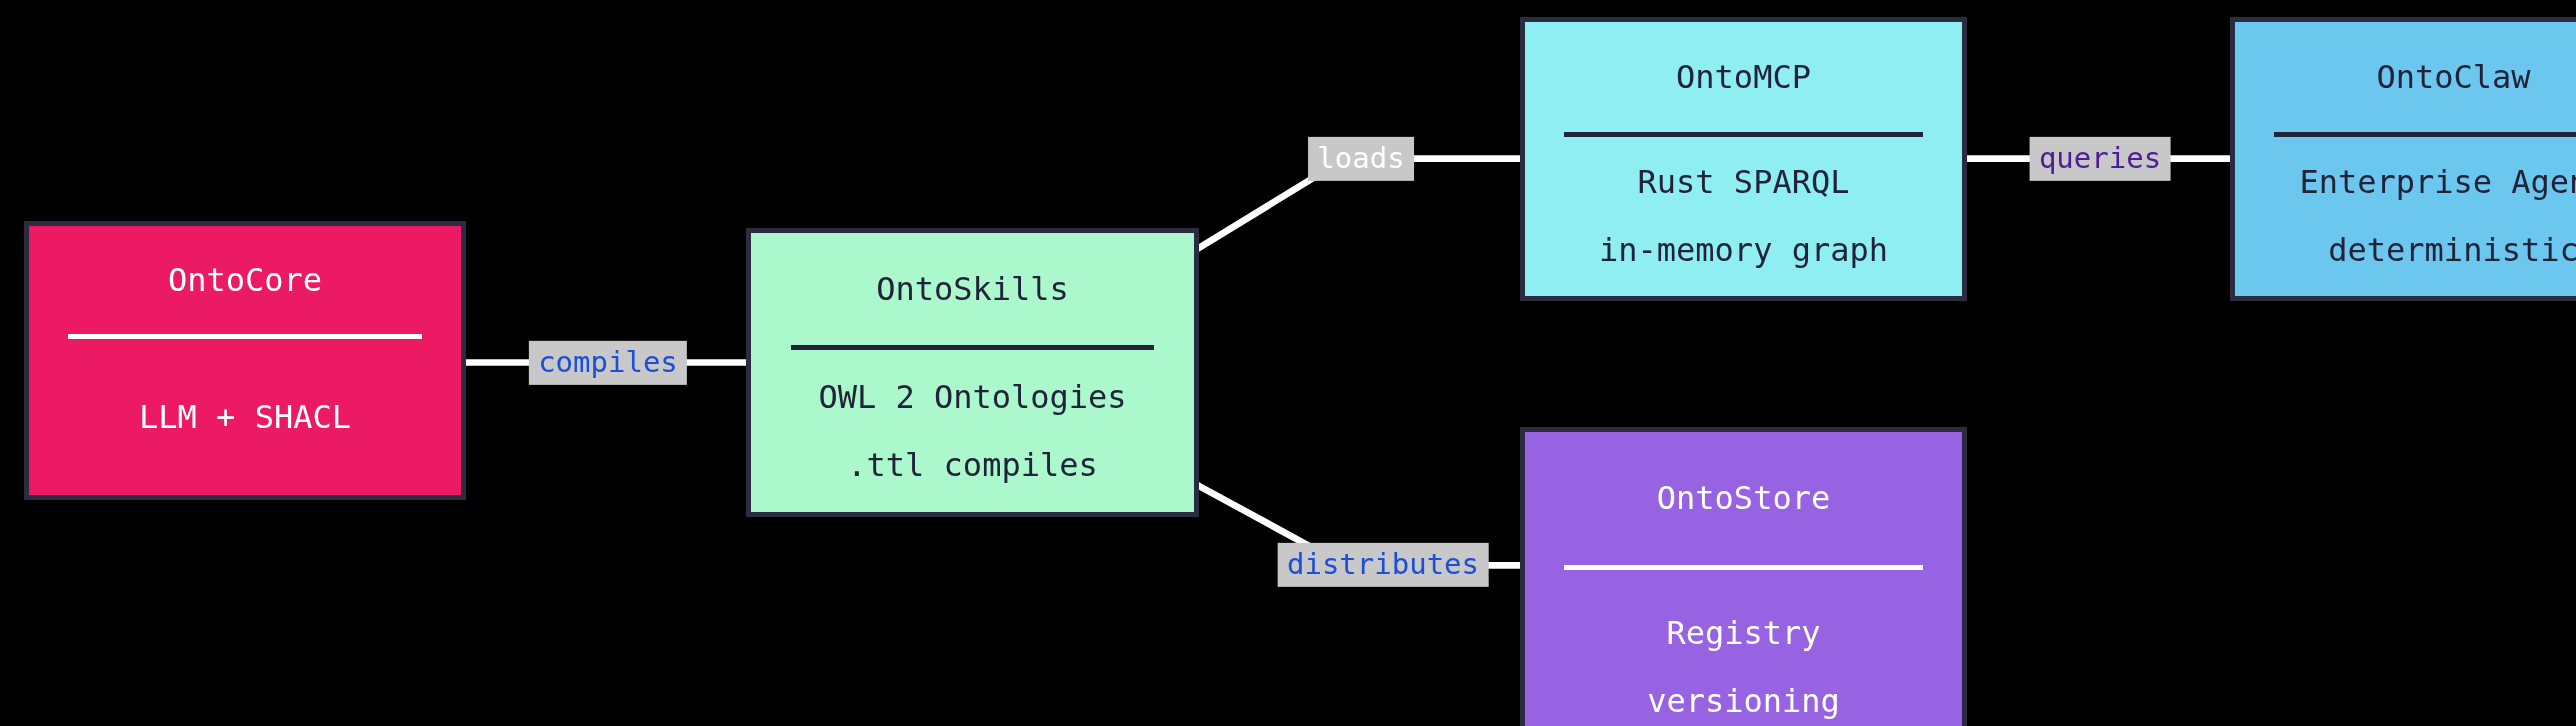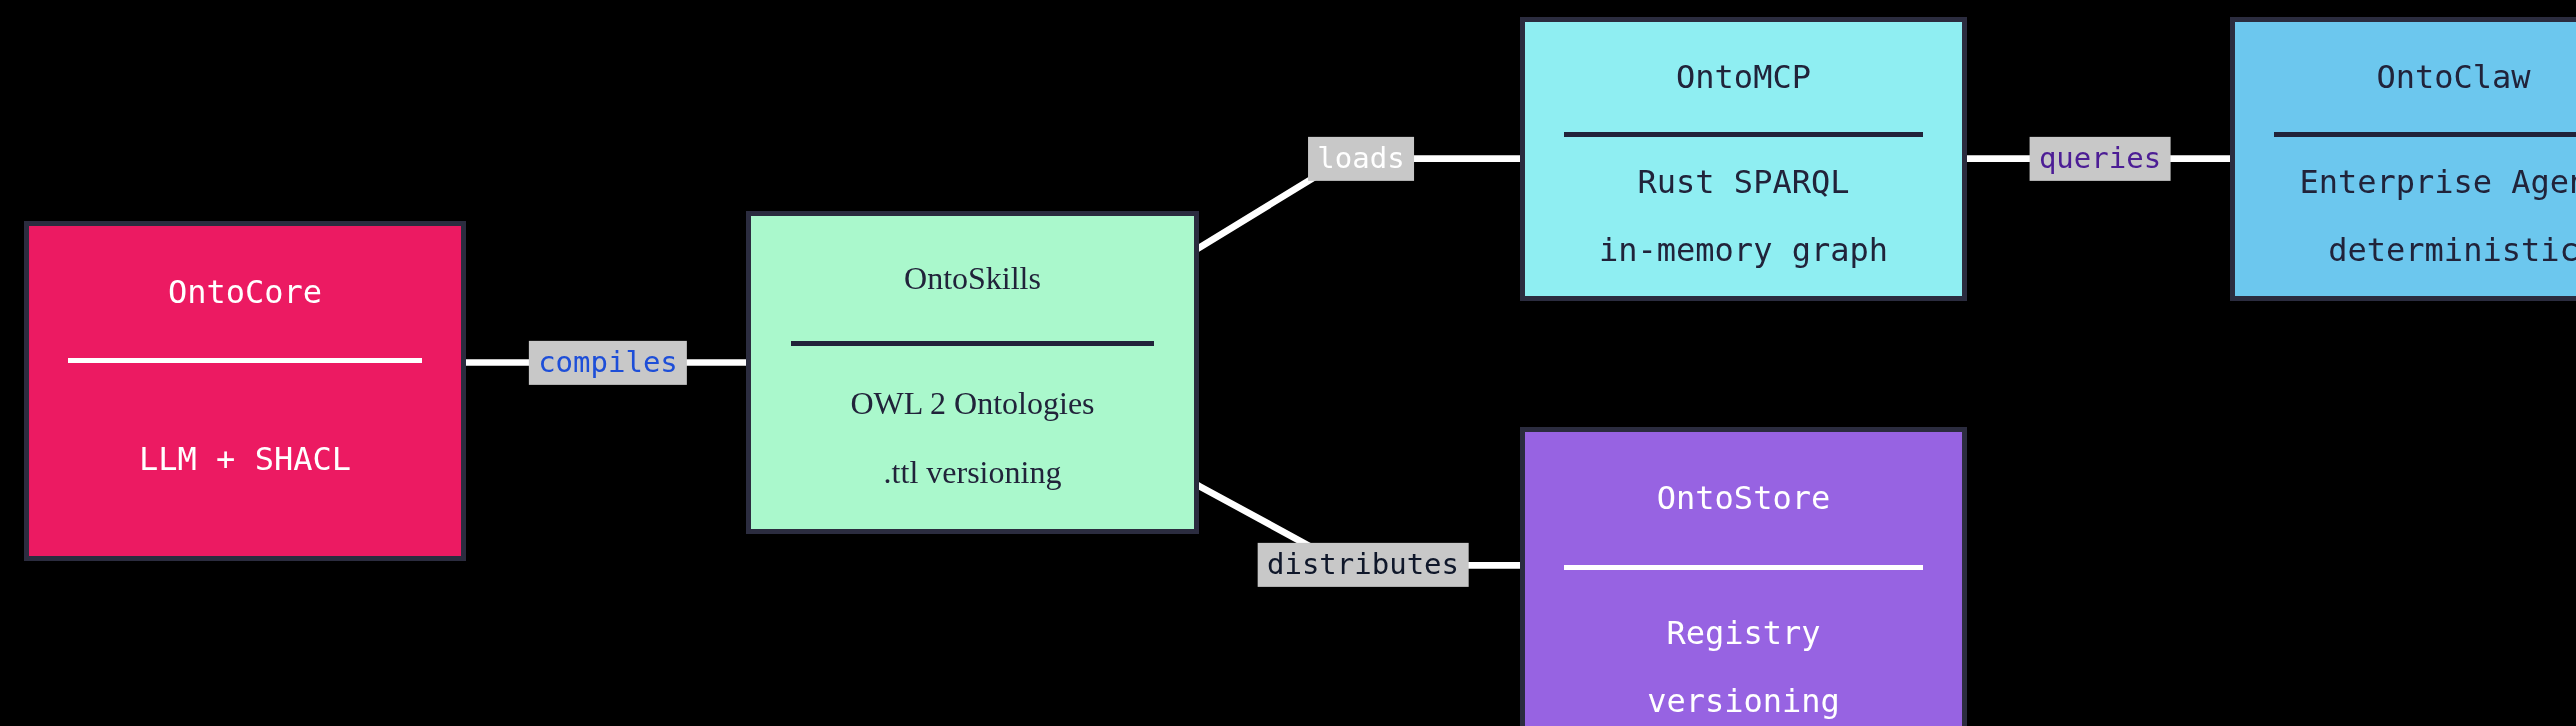--- a/index.html
+++ b/index.html
@@ -61,22 +61,22 @@
     align-items: center;
     justify-content: center;
     row-gap: 30px;
   }
   .node-line {
     font-size: 32px;
     line-height: 1.2;
     white-space: nowrap;
   }
   
-  #node-ontocore  { left: 24px;   top: 221px; width: 442px; height: 340px; }
-  #node-ontoskills{ left: 746px; top: 211px; width: 453px; height: 323px; font-family: Liberation Serif, serif; }
+  #node-ontocore  { left: 24px;   top: 221px; width: 442px; height: 279px; }
+  #node-ontoskills{ left: 746px; top: 228px; width: 453px; height: 289px; }
   #node-ontomcp   { left: 1520px; top: 17px;  width: 447px; height: 284px; }
   #node-ontoclaw  { left: 2230px; top: 17px;  width: 447px; height: 284px; }
   #node-ontostore { left: 1520px; top: 427px; width: 447px; height: 342px; }
 
   .edge-label {
     position: absolute;
     transform: translate(-50%, -50%);
     font-size: 29px;
     line-height: 1.1;
     padding: 6.2px 9.3px;
@@ -109,21 +109,21 @@
     </div>
   </div>
 
   <div class="node" id="node-ontoskills" style="background: rgb(170, 248, 204); color: rgb(33, 35, 58);">
     <div class="node-title-wrap">
       <div class="node-title">OntoSkills</div>
     </div>
     <div class="node-divider" style="background: rgb(33, 35, 58);"></div>
     <div class="node-body">
       <div class="node-line">OWL 2 Ontologies</div>
-      <div class="node-line">.ttl versioning</div>
+      <div class="node-line">.ttl compiles</div>
     </div>
   </div>
 
   <div class="node" id="node-ontomcp" style="background: rgb(143, 238, 242); color: rgb(33, 35, 58);">
     <div class="node-title-wrap">
       <div class="node-title">OntoMCP</div>
     </div>
     <div class="node-divider" style="background: rgb(33, 35, 58);"></div>
     <div class="node-body">
       <div class="node-line">Rust SPARQL</div>
@@ -149,16 +149,16 @@
     <div class="node-divider" style="background: rgb(255, 255, 255);"></div>
     <div class="node-body">
       <div class="node-line">Registry</div>
       <div class="node-line">versioning</div>
     </div>
   </div>
 
   <div class="edge-label" id="edge-label-compiles" style="background: rgb(200, 200, 200); color: #1d4ed8;">compiles</div>
   <div class="edge-label" id="edge-label-loads" style="background: rgb(200, 200, 200); color: rgb(255, 255, 255);">loads</div>
   <div class="edge-label" id="edge-label-queries" style="background: rgb(200, 200, 200); color: #4c1d95;">queries</div>
-  <div class="edge-label" id="edge-label-distributes" style="background: rgb(200, 200, 200); color: #0f172a;">distributes</div>
+  <div class="edge-label" id="edge-label-distributes" style="background: rgb(200, 200, 200); color: #1d4ed8; margin-left: 20px;">distributes</div>
 
 </div>
 
 
 </body></html>

